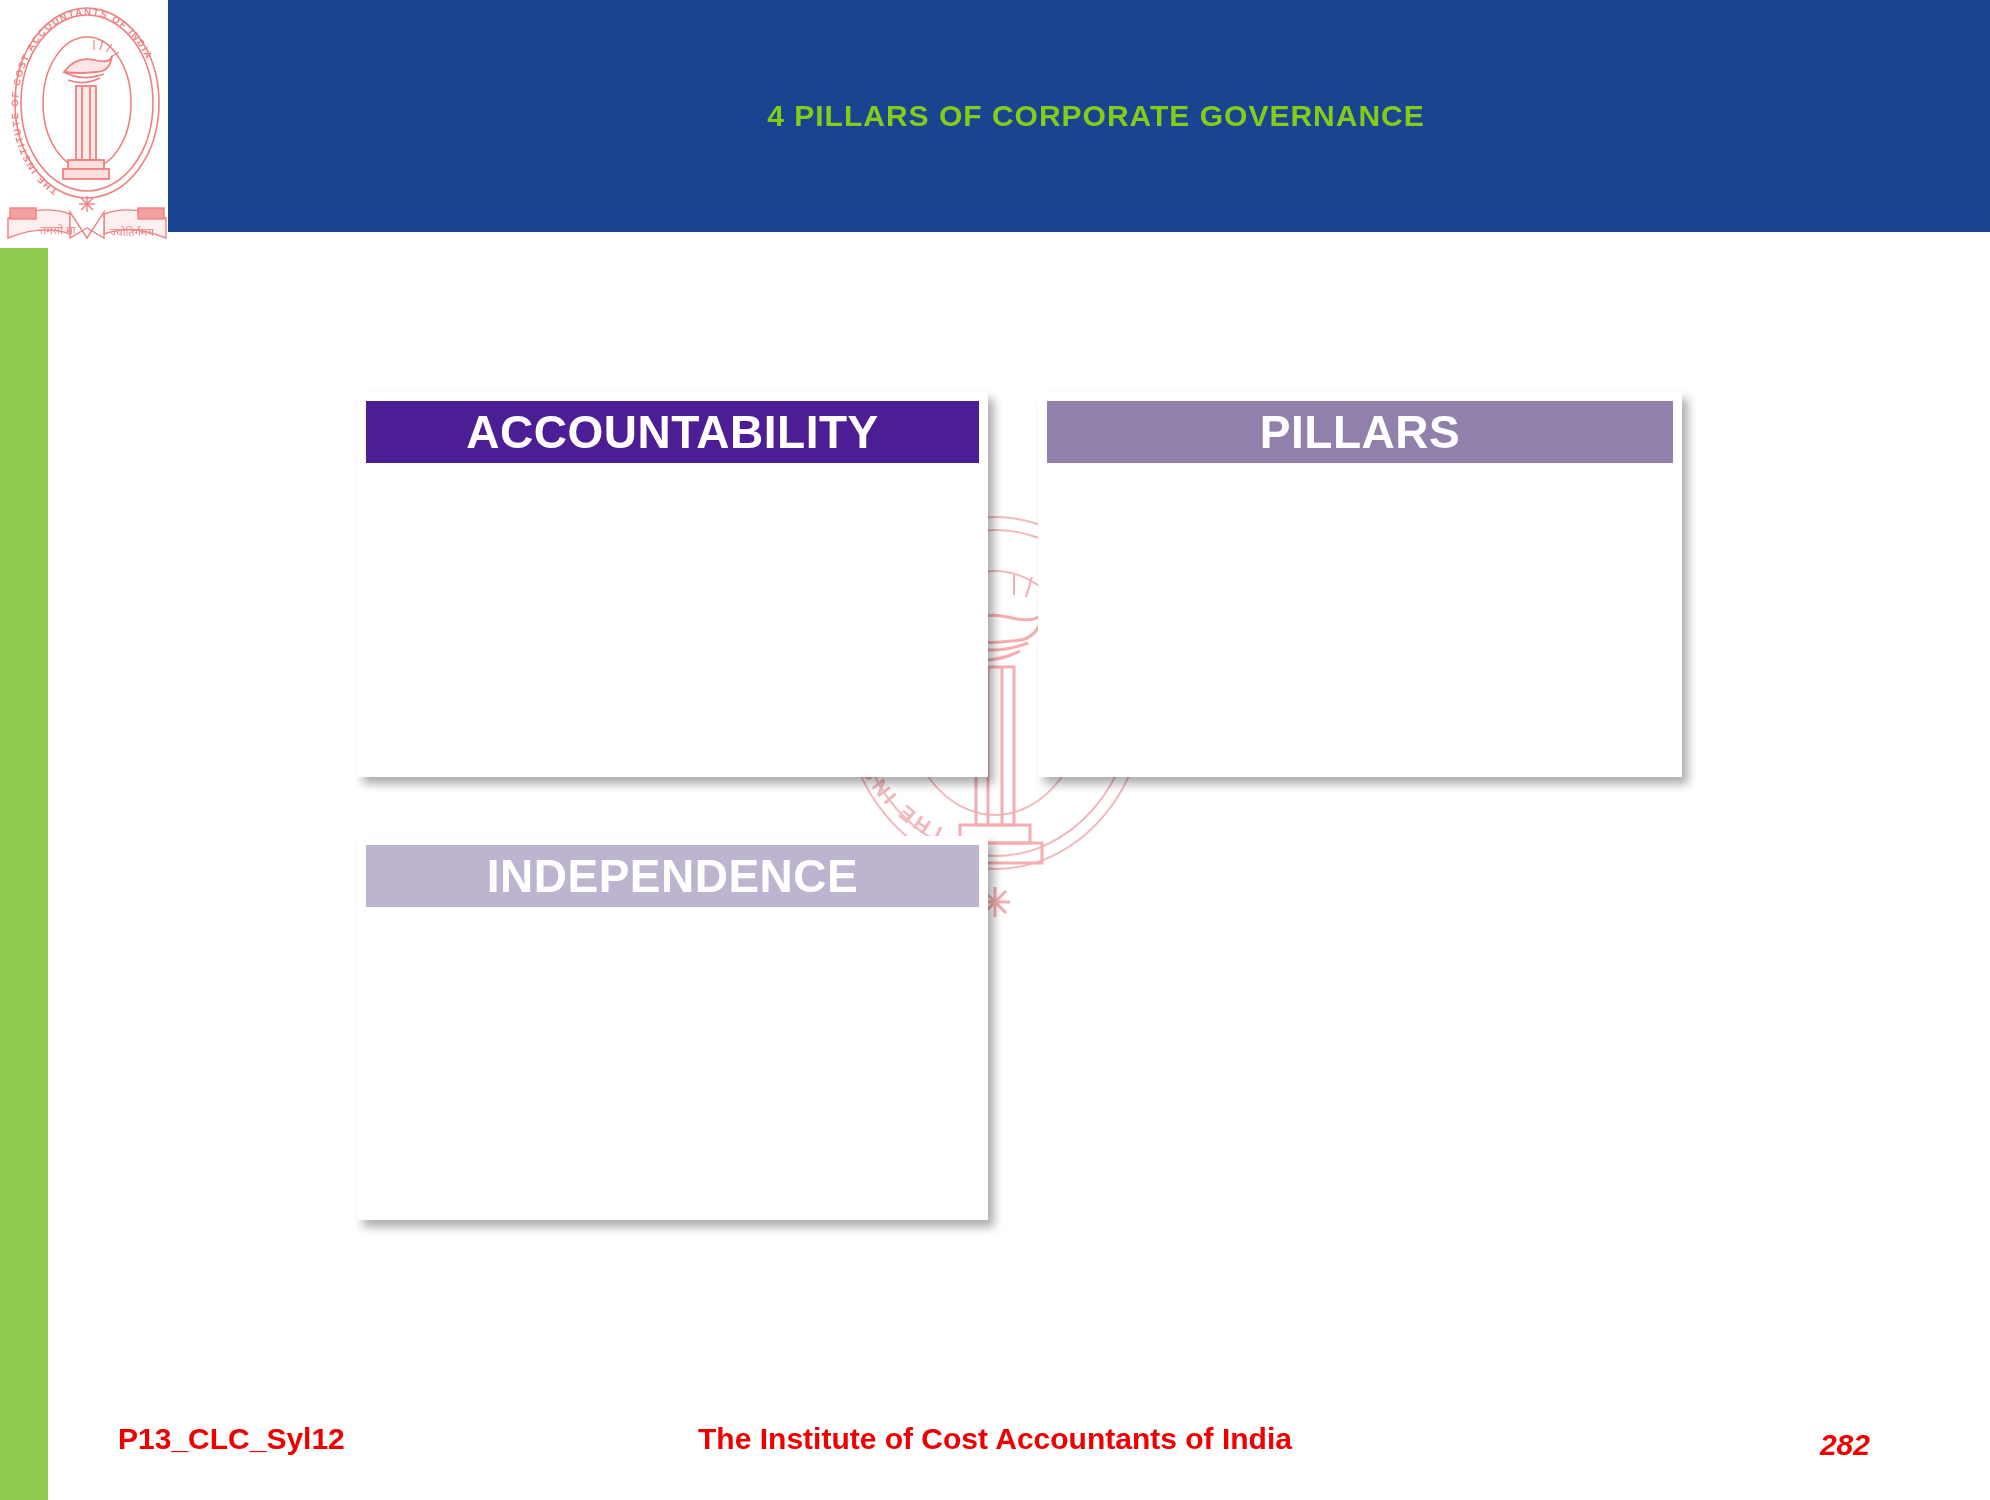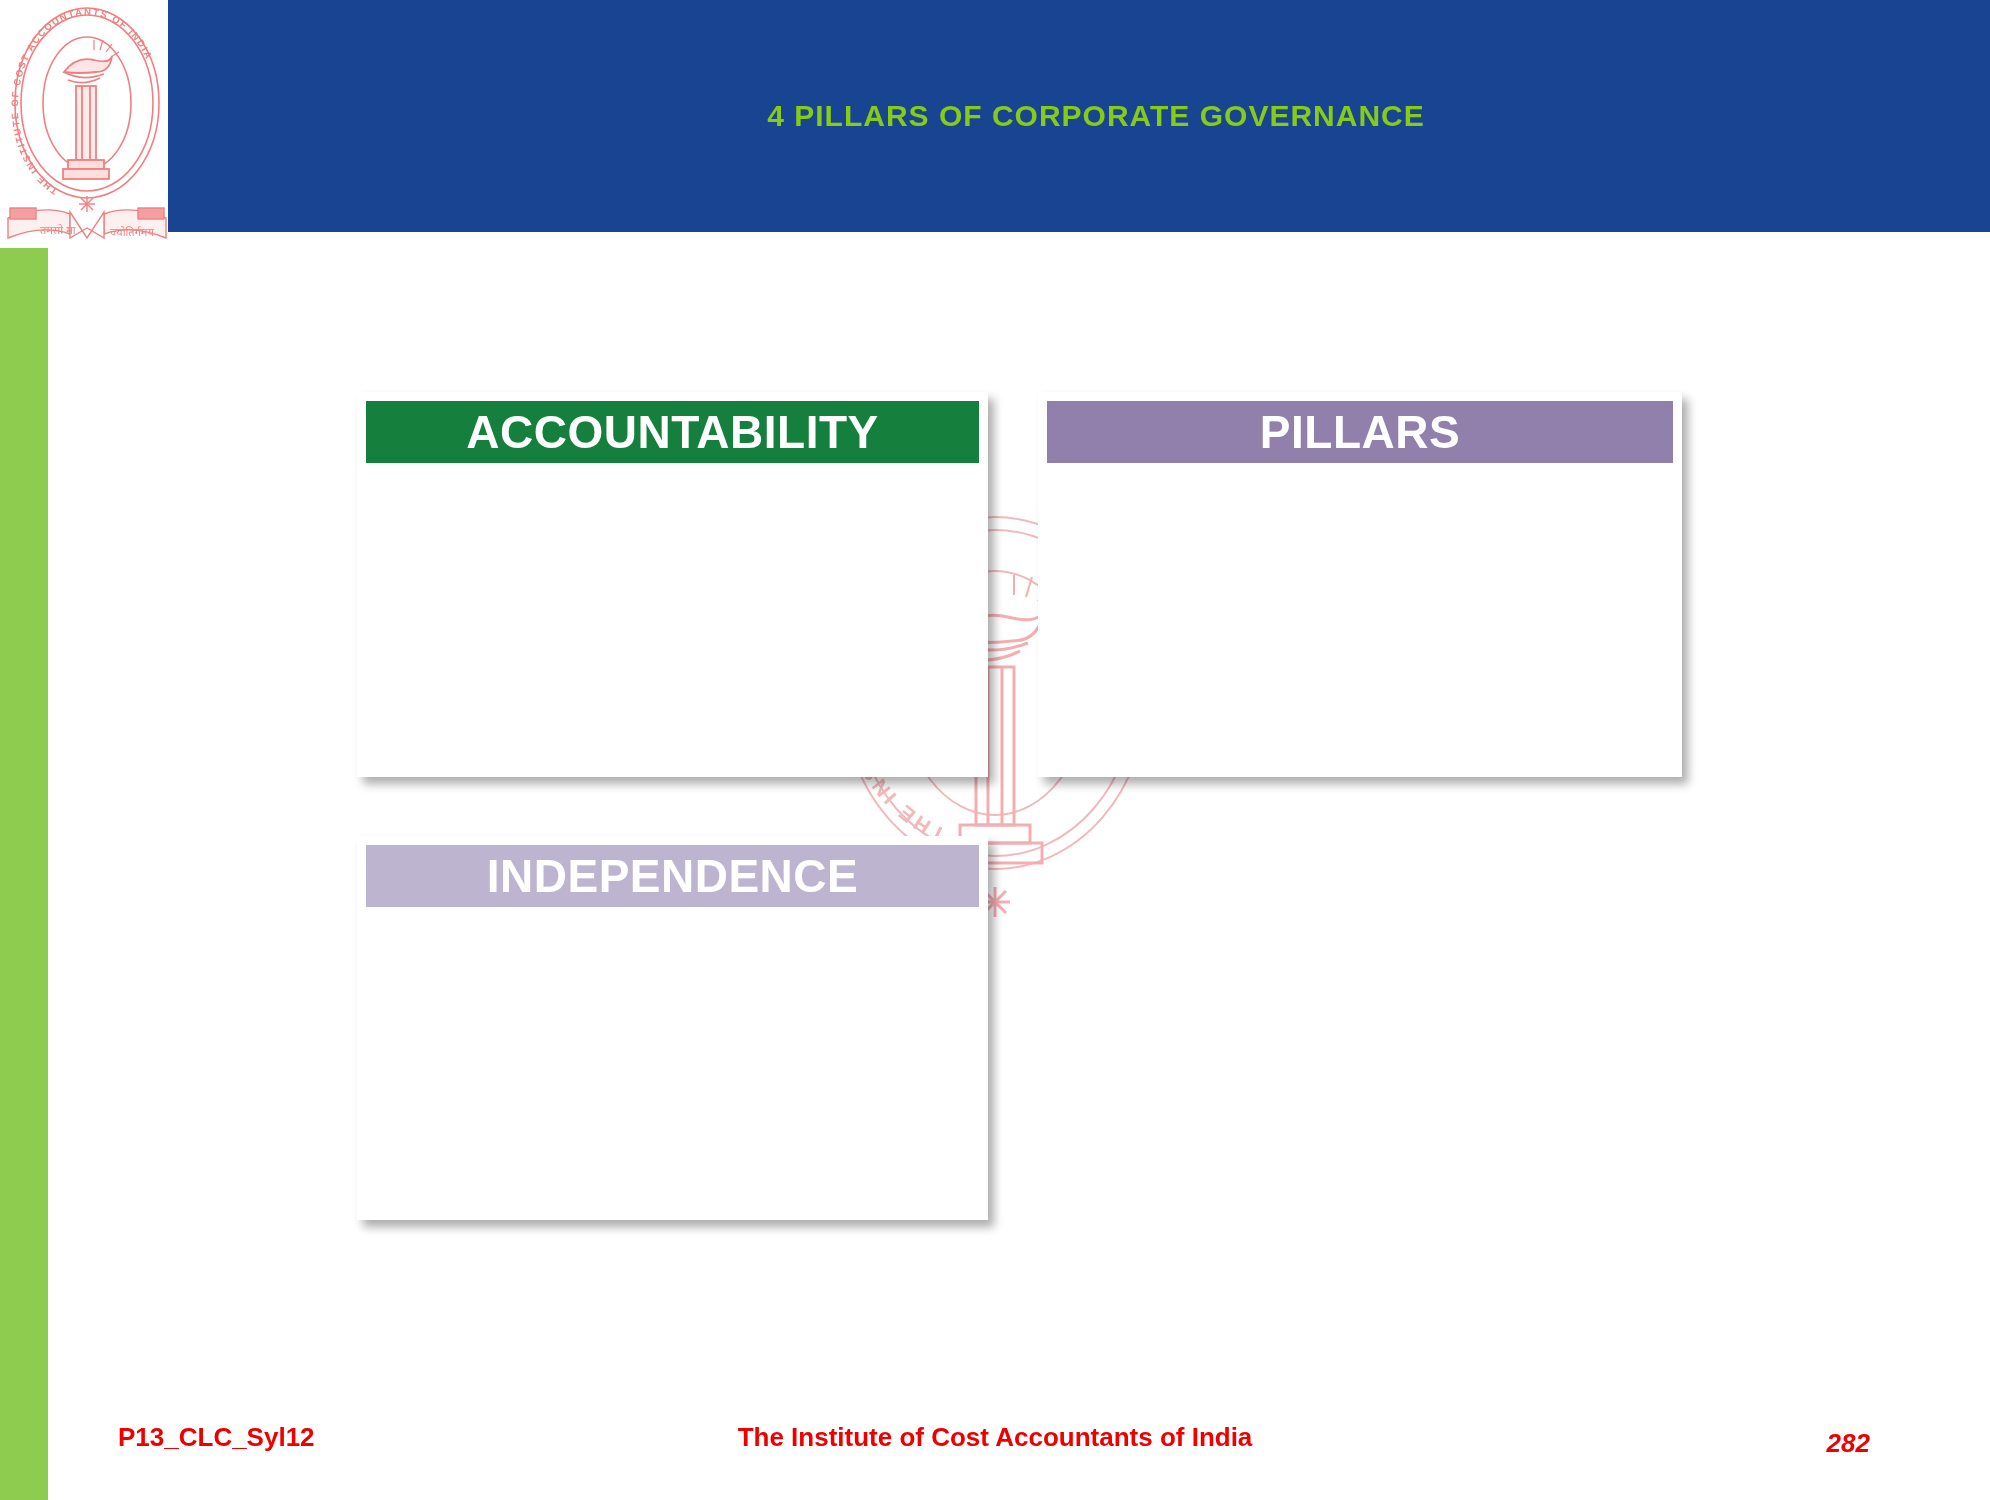--- a/index.html
+++ b/index.html
@@ -122,21 +122,21 @@
     top: 1418px;
     width: 1990px;
     height: 60px;
     z-index: 3;
   }
   .footer-left, .footer-center, .footer-right {
     position: absolute;
     color: #ee0000;
     font-family: "Liberation Sans", sans-serif;
     font-weight: bold;
-    font-size: 26px;
+    font-size: 30px;
     line-height: 1;
     white-space: nowrap;
   }
   .footer-left   { left: 118px;  top: 6px; }
   .footer-center { left: 0; top: 6px; width: 1990px; text-align: center; }
   .footer-right  { right: 120px; top: 12px; font-style: italic; }
 </style>
 </head>
 <body>
 
@@ -239,21 +239,21 @@
         <line x1="150" y1="387" x2="180" y2="387"></line>
         <line x1="154" y1="376" x2="176" y2="398"></line>
         <line x1="176" y1="376" x2="154" y2="398"></line>
       </g>
     </svg>
   </div>
 
   <div class="boxes">
 
     <div class="pillar-box" id="box-accountability">
-      <div class="pillar-header" style="background:#15803d">
+      <div class="pillar-header" style="background:#4c1d95">
         <span>ACCOUNTABILITY</span>
       </div>
       <div class="pillar-body"></div>
     </div>
 
     <div class="pillar-box" id="box-fairness">
       <div class="pillar-header" style="background:#9180ac">
         <span>PILLARS</span>
       </div>
       <div class="pillar-body"></div>

